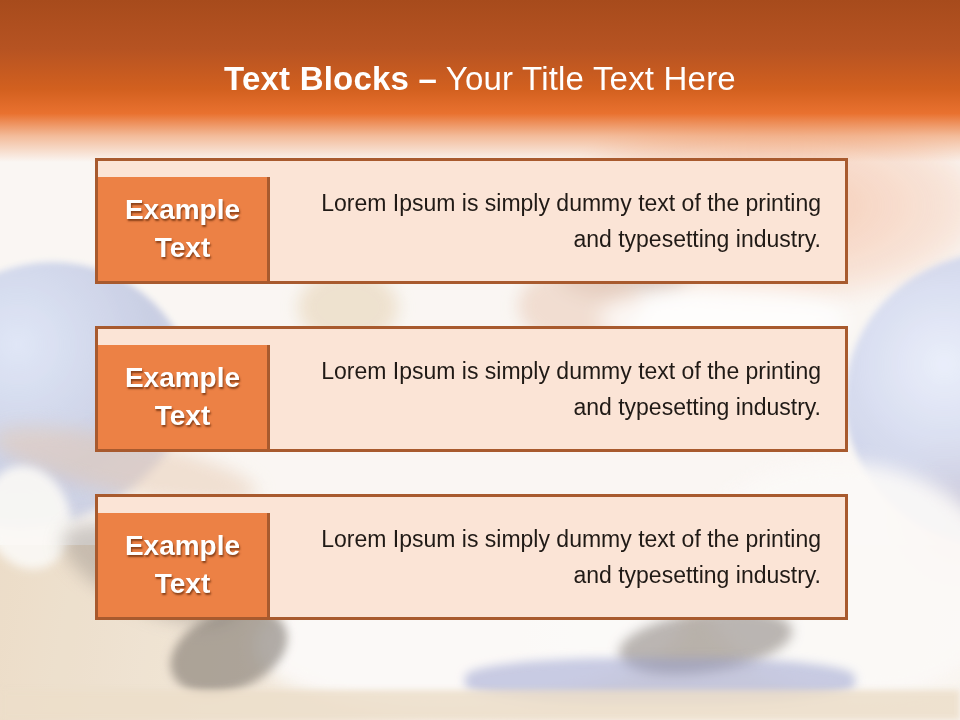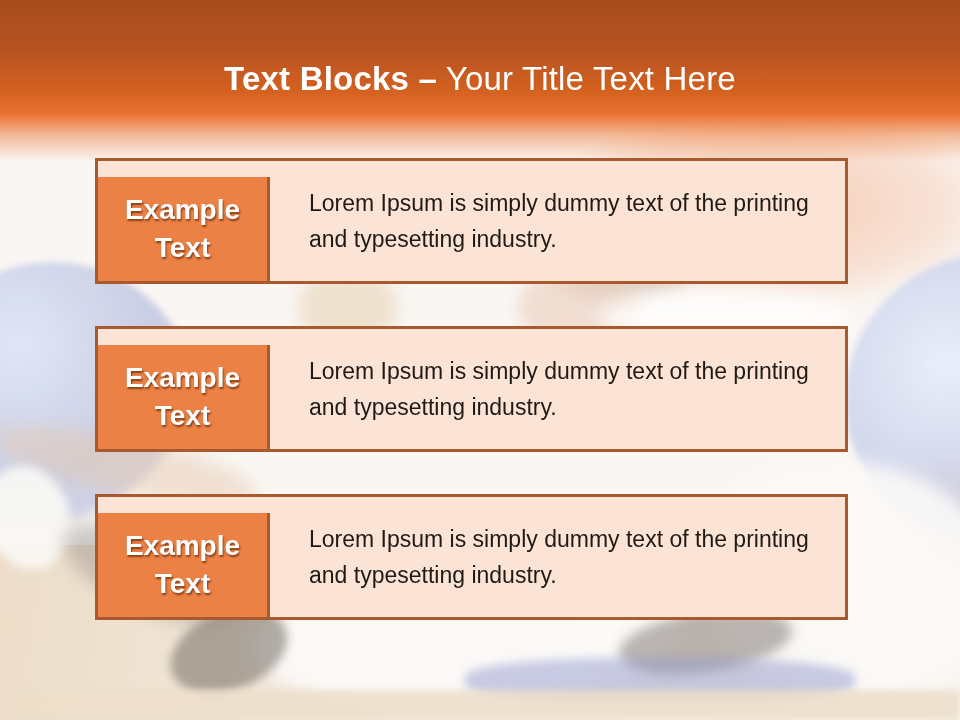--- a/index.html
+++ b/index.html
@@ -78,21 +78,21 @@
     text-align:center; white-space:pre-line;
     text-shadow:1px 2px 2px rgba(116,52,16,0.85);
     margin-top:16px;
   }
   .row-body {
     flex:1 1 auto; display:flex; align-items:center;
     padding:0 24px 0 39px;
   }
   .row-body p {
     margin:0; color:var(--body-text,#201a16);
-    font-size:23px; line-height:36px; font-weight:400;
+    font-size:23px; line-height:36px; font-weight:400;text-align:right;
   }
 </style>
 </head>
 <body>
 
 <div class="slide">
 
   <div class="photo">
     <div class="floor"></div>
     <div class="ph glow-tr"></div>

